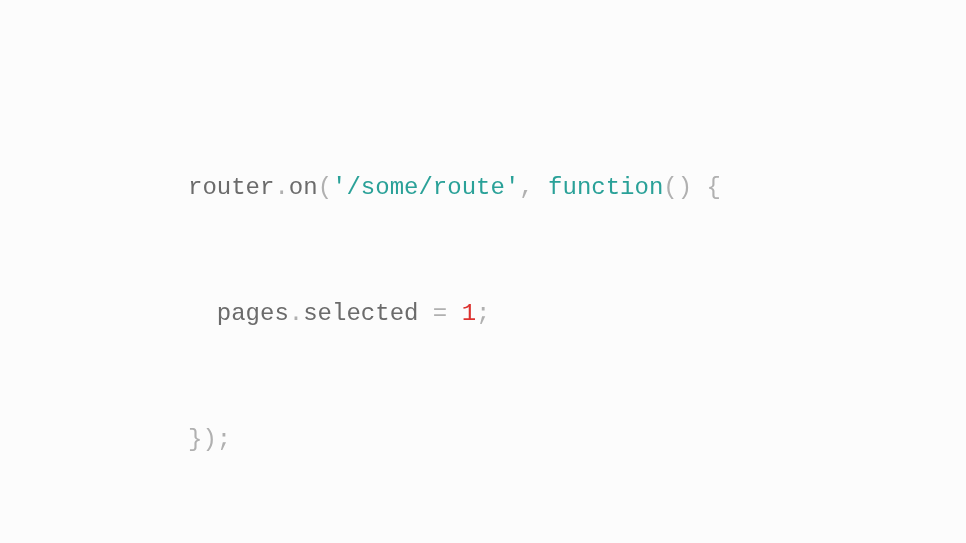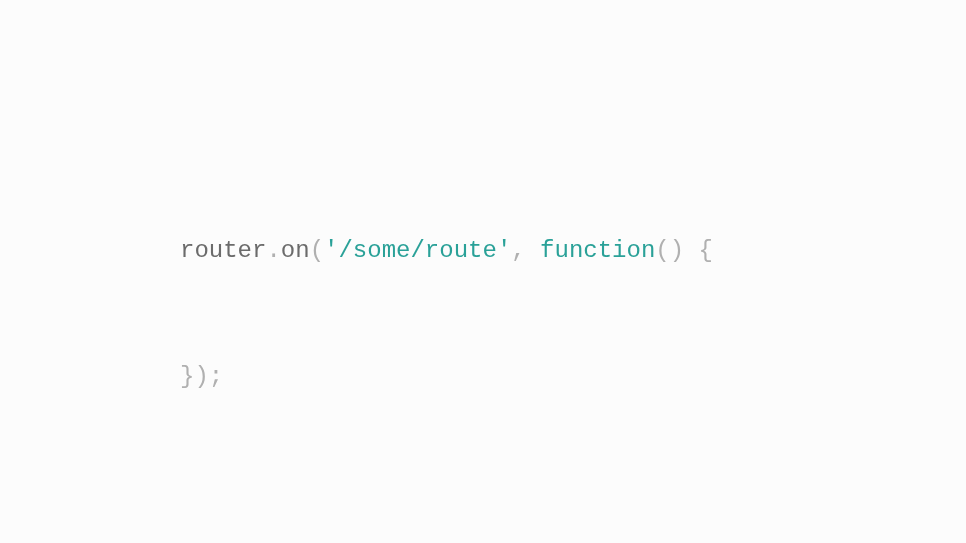--- a/index.html
+++ b/index.html
@@ -35,26 +35,28 @@
       color: #2aa198;
     }
     .keyword {
       color: #2aa198;
     }
     .number {
       color: #dc322f;
     }
     .line {
       display: block;
+      margin-left: 8px;
     }
     .indent {
       display: inline-block;
       width: 2ch;
     }
   </style>
 </head>
 <body>
 
 <div class="code-block">
   <span class="line">
 <span class="identifier">router</span><span class="punct">.</span><span class="method">on</span><span class="punct">(</span><span class="string">'/some/route'</span><span class="punct">, </span><span class="keyword">function</span><span class="punct">()</span><span class="punct"> {</span></span>
+  <span class="line"><span class="indent"></span><span class="identifier">pages</span><span class="punct">.</span><span class="method">selected</span><span class="punct"> = </span><span class="number">1</span><span class="punct">;</span></span>
   <span class="line"><span class="punct">}</span><span class="punct">)</span><span class="punct">;</span></span>
 </div>
 
 </body></html>

